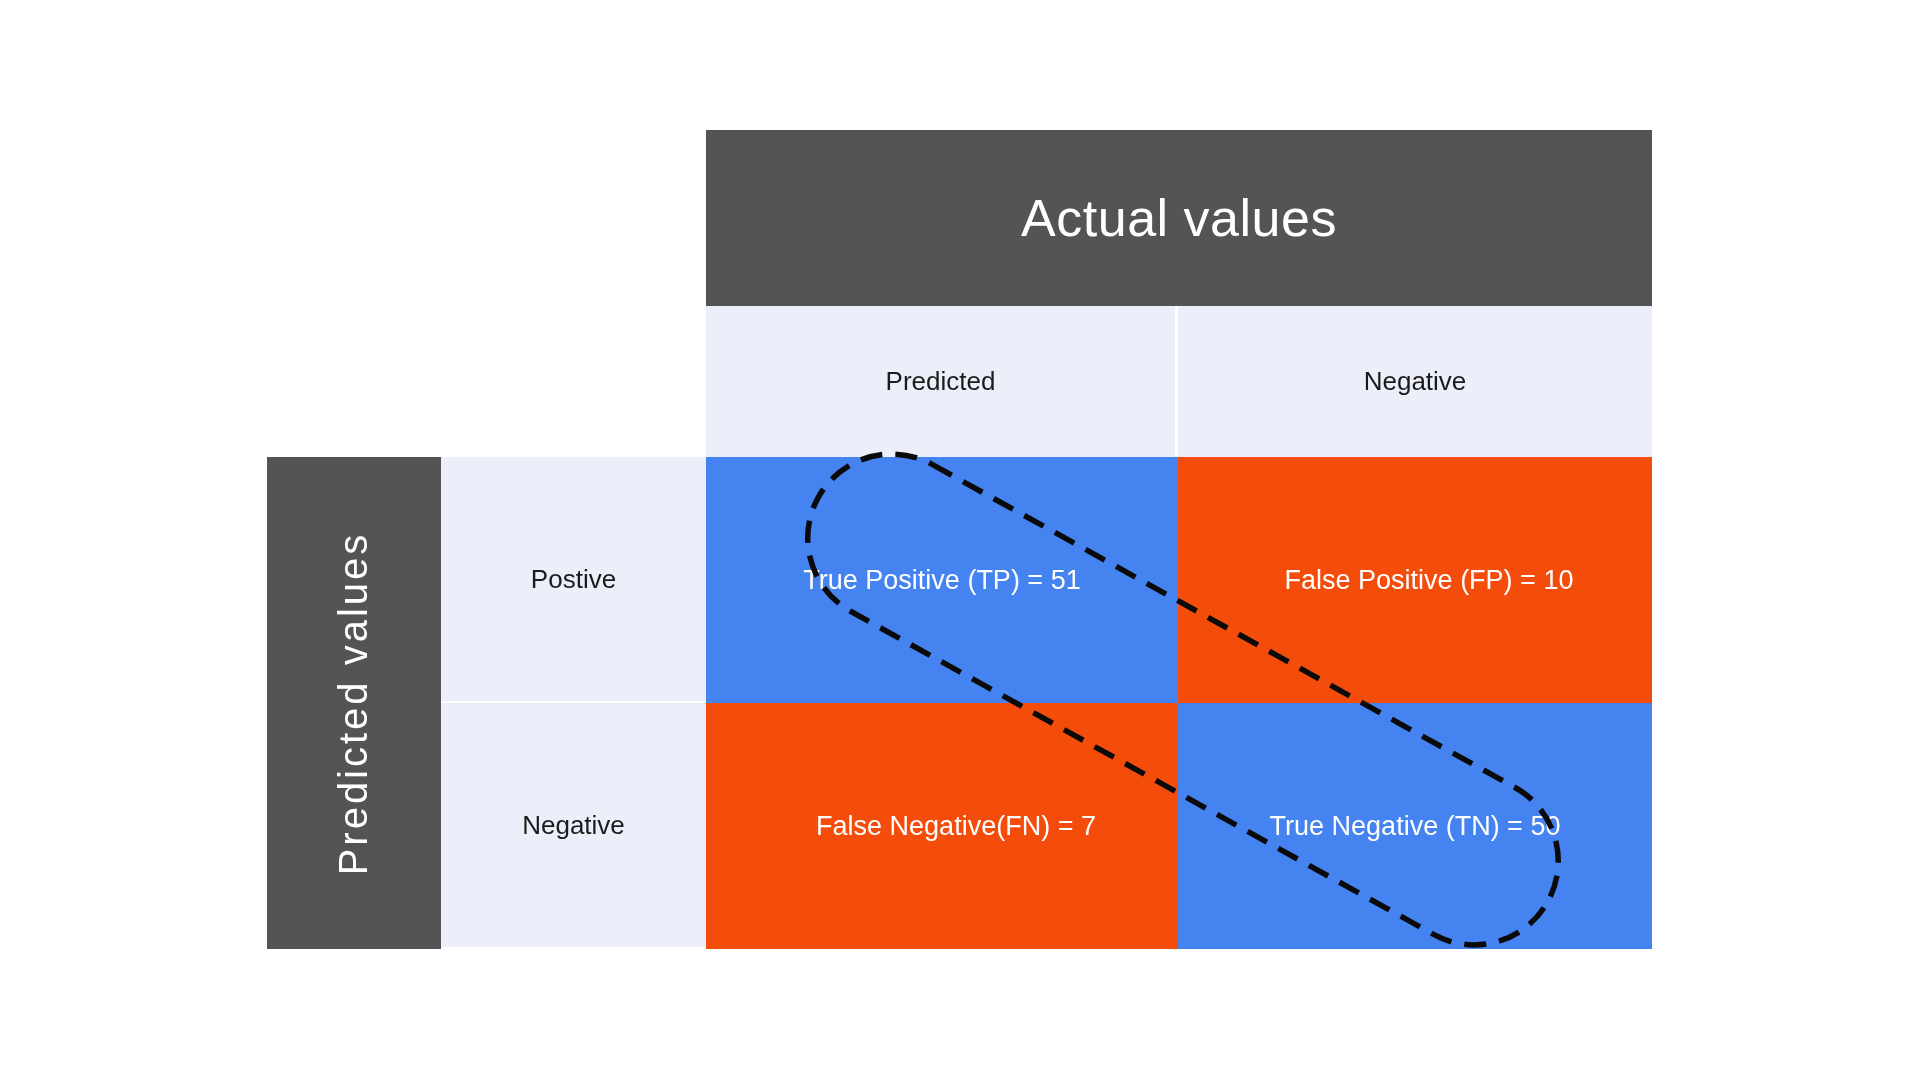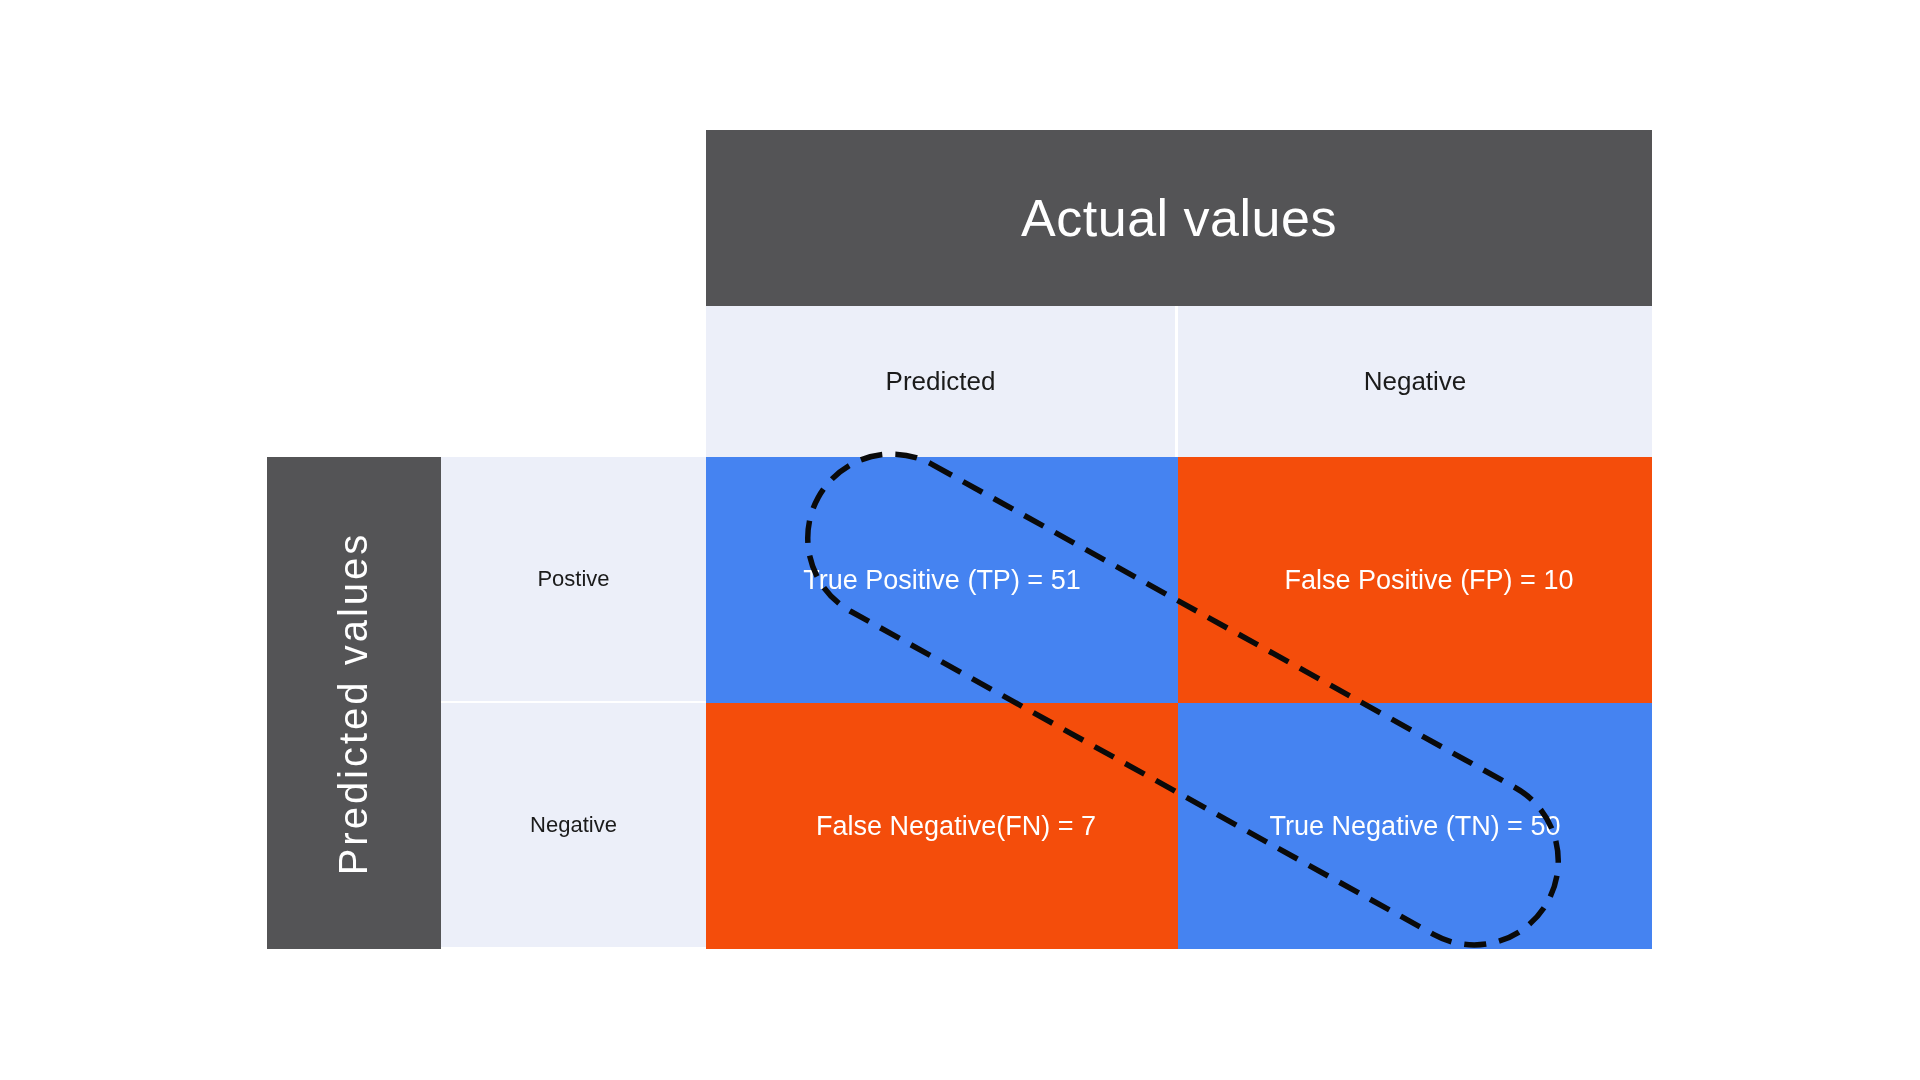--- a/index.html
+++ b/index.html
@@ -75,21 +75,21 @@
   .row-headers {
     position: absolute;
     left: 441px; top: 457px;
     width: 265px; height: 492px;
     display: flex; flex-direction: column;
   }
   .row-header-cell {
     background: var(--lavender, #ECEFF9);
     display: flex; align-items: center; justify-content: center;
     color: var(--label-text, #1b1b1b);
-    font-size: 22px;
+    font-size: 26px;
   }
   .row-header-cell.top    { height: 246px; border-bottom: 2px solid #ffffff; }
   .row-header-cell.bottom { height: 244px; }
 
   
   .matrix-cells {
     position: absolute;
     left: 706px; top: 457px;
     width: 946px; height: 492px;
     display: grid;

